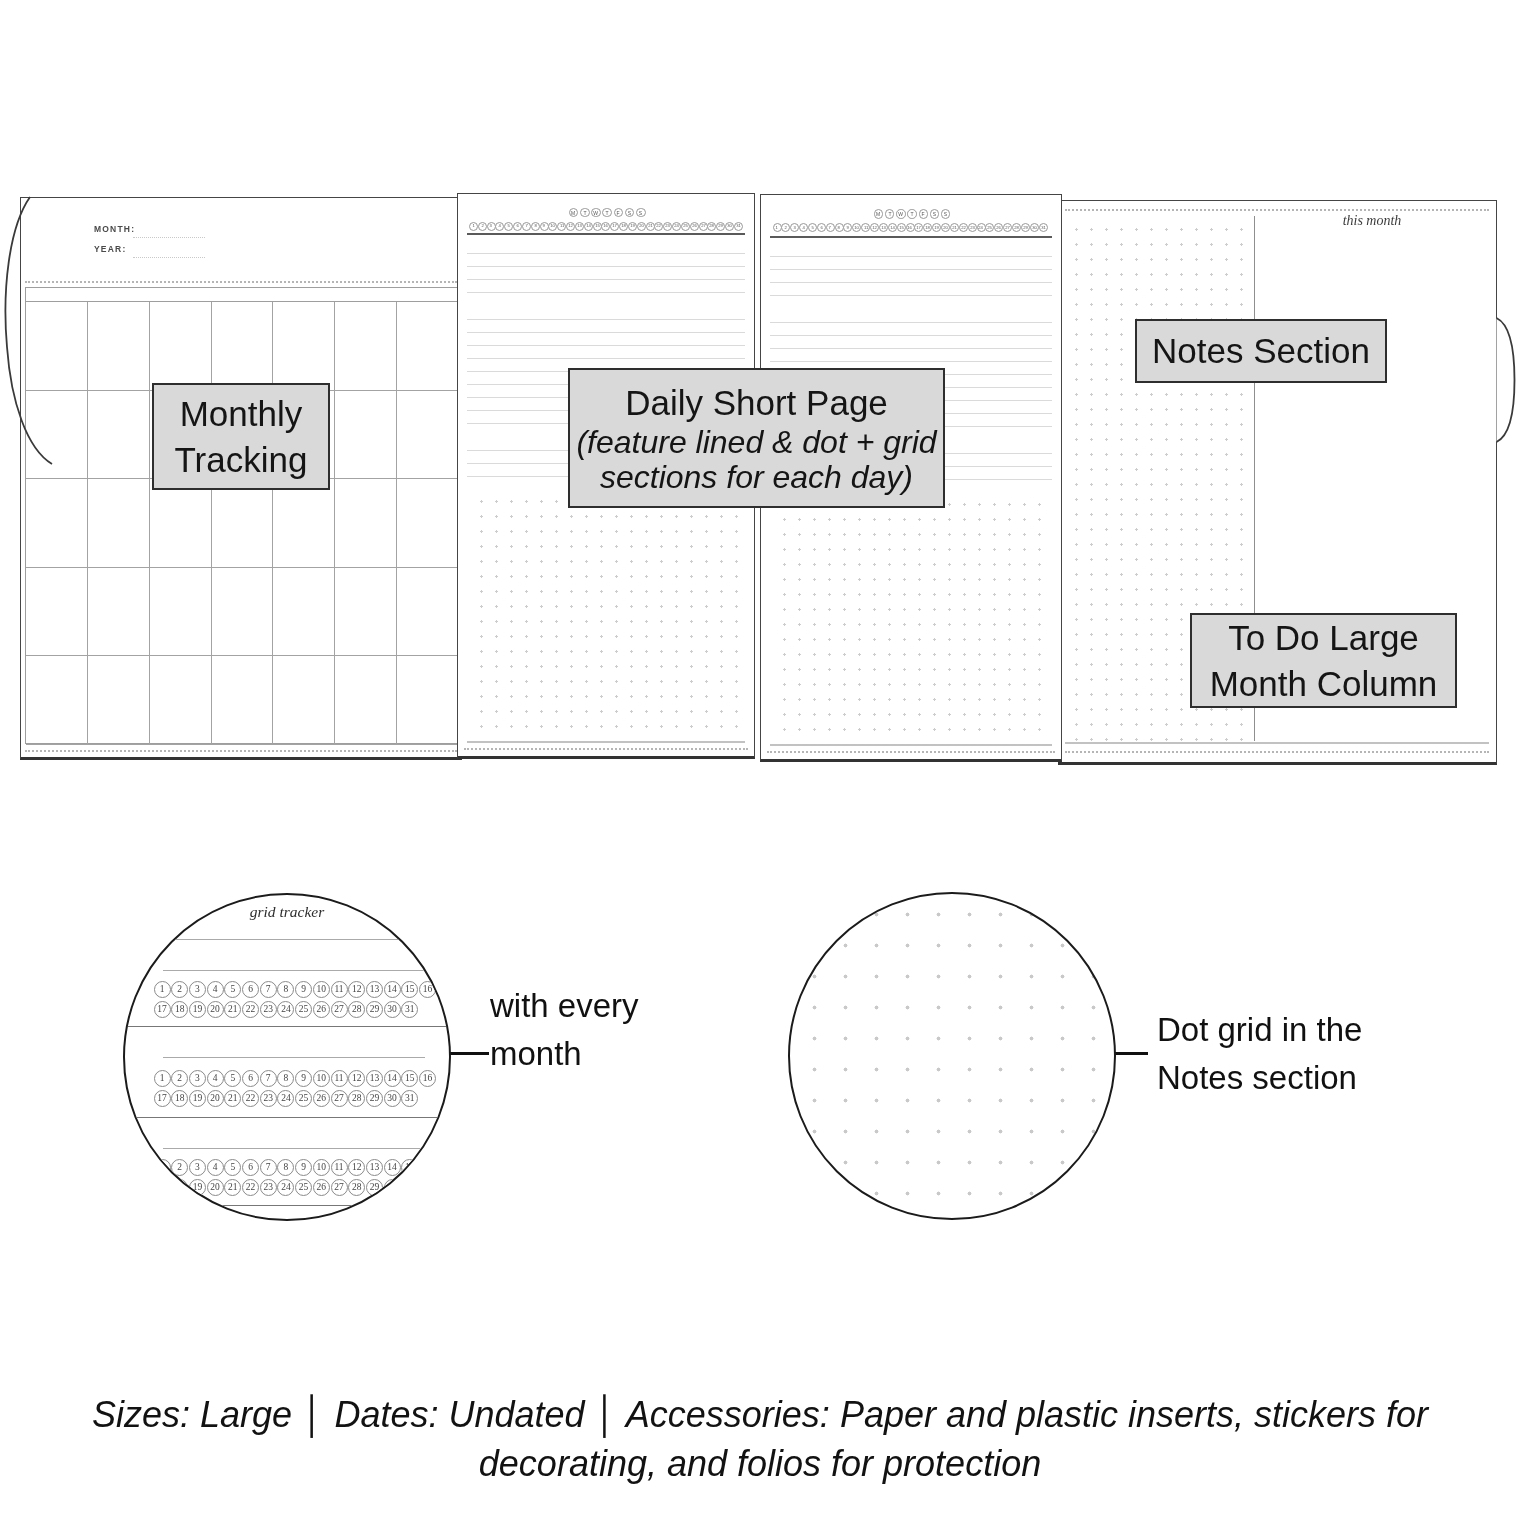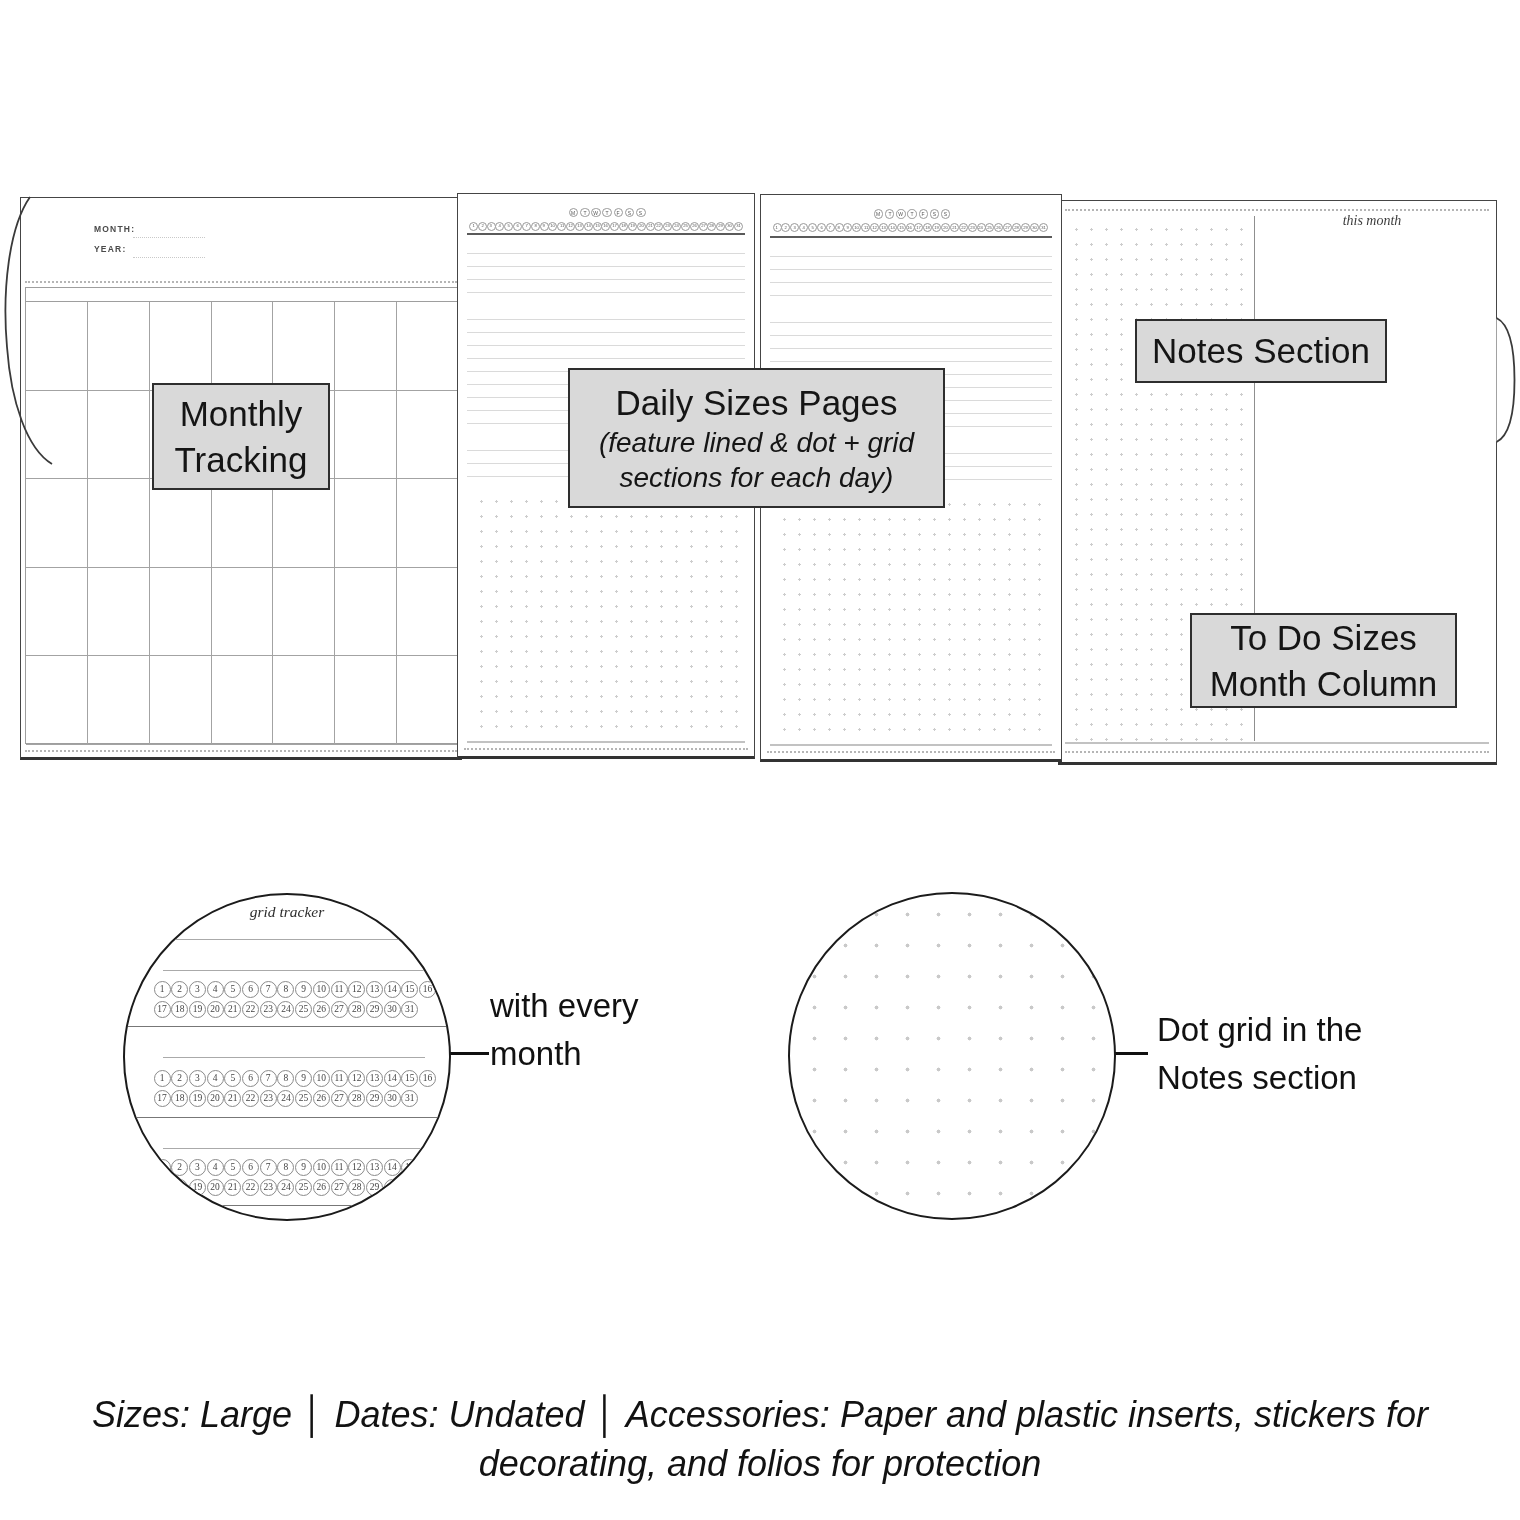--- a/index.html
+++ b/index.html
@@ -40,21 +40,21 @@
     display:flex;align-items:center;justify-content:center;color:#555;background:#fff;box-sizing:border-box;}
   .mini-circle span{font-size:10px;display:block;line-height:1;}
   .vline{position:absolute;width:1.2px;background:#8f8f8f;}
   .serif-it{font-family:"Liberation Serif",serif;font-style:italic;}
   
   .gbox{position:absolute;background:var(--label-bg);border:2px solid var(--label-border);
         box-sizing:border-box;display:flex;flex-direction:column;align-items:center;
         justify-content:center;text-align:center;color:#151515;z-index:10;}
   .gbox .cl-line{font-size:35px;line-height:46px;}
   #label-daily .dtitle{font-size:35px;line-height:44px;}
-  #label-daily .cl-line{font-style:italic;font-size:28px;line-height:35px;}
+  #label-daily .cl-line{font-style:italic;font-size:32px;line-height:35px;}
   
   .zoom-circle{position:absolute;width:324px;height:324px;border:2.2px solid #1b1b1b;
     border-radius:50%;background:#fff;overflow:hidden;z-index:5;}
   #dots-circle{background-image:radial-gradient(circle,var(--dot-color) 1.7px, transparent 2.2px);
     background-size:31px 31px;background-position:9px 5px;}
   .trk-line{position:absolute;height:0;border-top:1px solid #aaa;}
   .trk-line.heavy{border-top:1.6px solid #777;}
   .trk-circle{position:absolute;border:1px solid #8a8a8a;border-radius:50%;background:#fff;
     font-family:"Liberation Serif",serif;font-size:9.5px;color:#444;
     display:flex;align-items:center;justify-content:center;box-sizing:border-box;}
@@ -345,33 +345,33 @@
     <path d="M 30 197 C 9 227, 2 290, 7 347 C 11 402, 27 449, 52 464" fill="none" stroke="#3a3a3a" stroke-width="1.8"></path>
     <path d="M 1496.5 318 C 1509 324, 1514.5 344, 1514.5 380 C 1514.5 416, 1509 436, 1496.5 442" fill="#ffffff" stroke="#3a3a3a" stroke-width="1.8"></path>
   </svg>
 
   <div class="gbox" id="label-monthly" style="left:152px;top:383px;width:178px;height:107px;">
       <div class="cl-line">Monthly</div>
       <div class="cl-line">Tracking</div>
     </div>
 
   <div class="gbox" id="label-daily" style="left:568px;top:368px;width:377px;height:140px;">
-    <div class="dtitle">Daily Sizes Pages</div>
+    <div class="dtitle">Daily Short Page</div>
     <div>
         <div class="cl-line">(feature lined &amp; dot + grid</div>
         <div class="cl-line">sections for each day)</div>
       </div>
   </div>
 
   <div class="gbox" id="label-notes" style="left:1135px;top:319px;width:252px;height:64px;">
     <div class="cl-line">Notes Section</div>
   </div>
 
   <div class="gbox" id="label-todo" style="left:1190px;top:613px;width:267px;height:95px;">
-      <div class="cl-line">To Do Sizes</div>
+      <div class="cl-line">To Do Large</div>
       <div class="cl-line">Month Column</div>
     </div>
 
   <div class="zoom-circle" id="tracker-circle" style="left:123px;top:893px;">
     <div class="abs" id="tracker-content" style="left:0;top:0;width:324px;height:324px;">
       <div class="abs serif-it" style="left:0;top:8px;width:324px;text-align:center;font-size:15.5px;color:#2e2e2e;">grid tracker</div>
     <div class="trk-line" style="top: 44px; left: -5px; width: 334px;"></div>
         <div class="trk-line" style="top: 75px; left: 38px; width: 262px;"></div>
         <div class="trk-circle" style="width: 17px; height: 17px; left: 28.5px; top: 85.5px;">
           <span>1</span>

